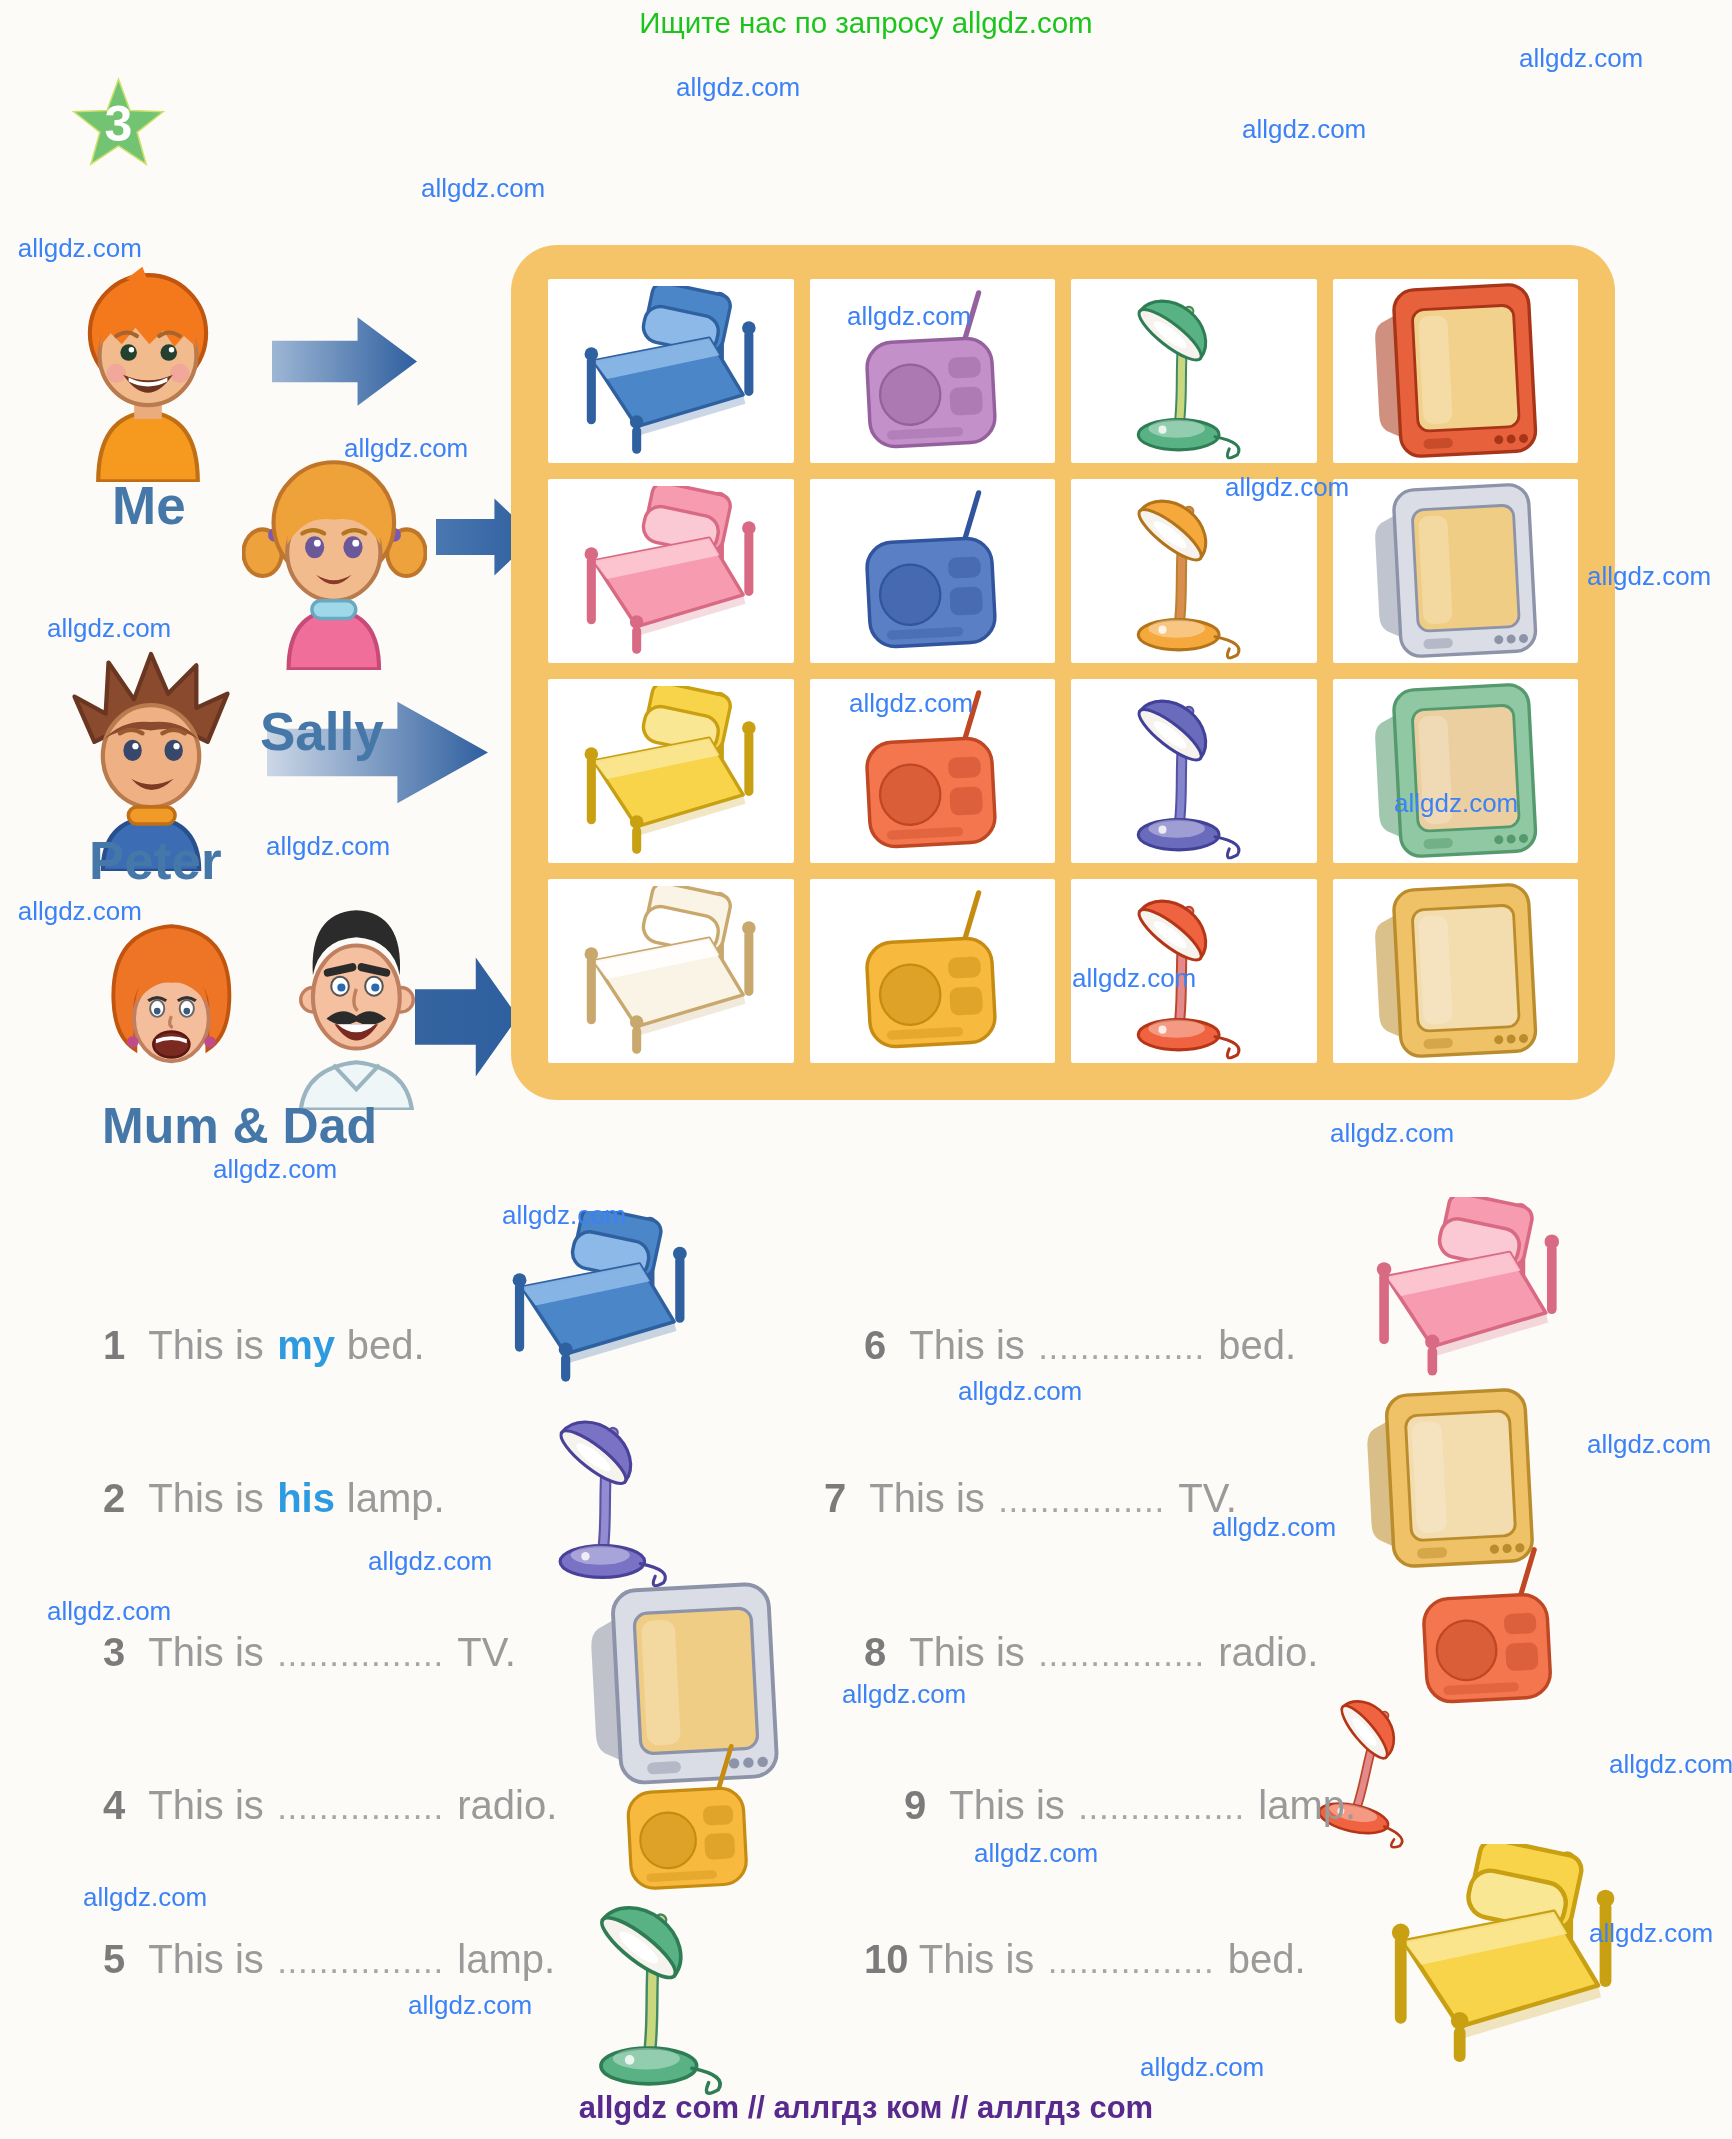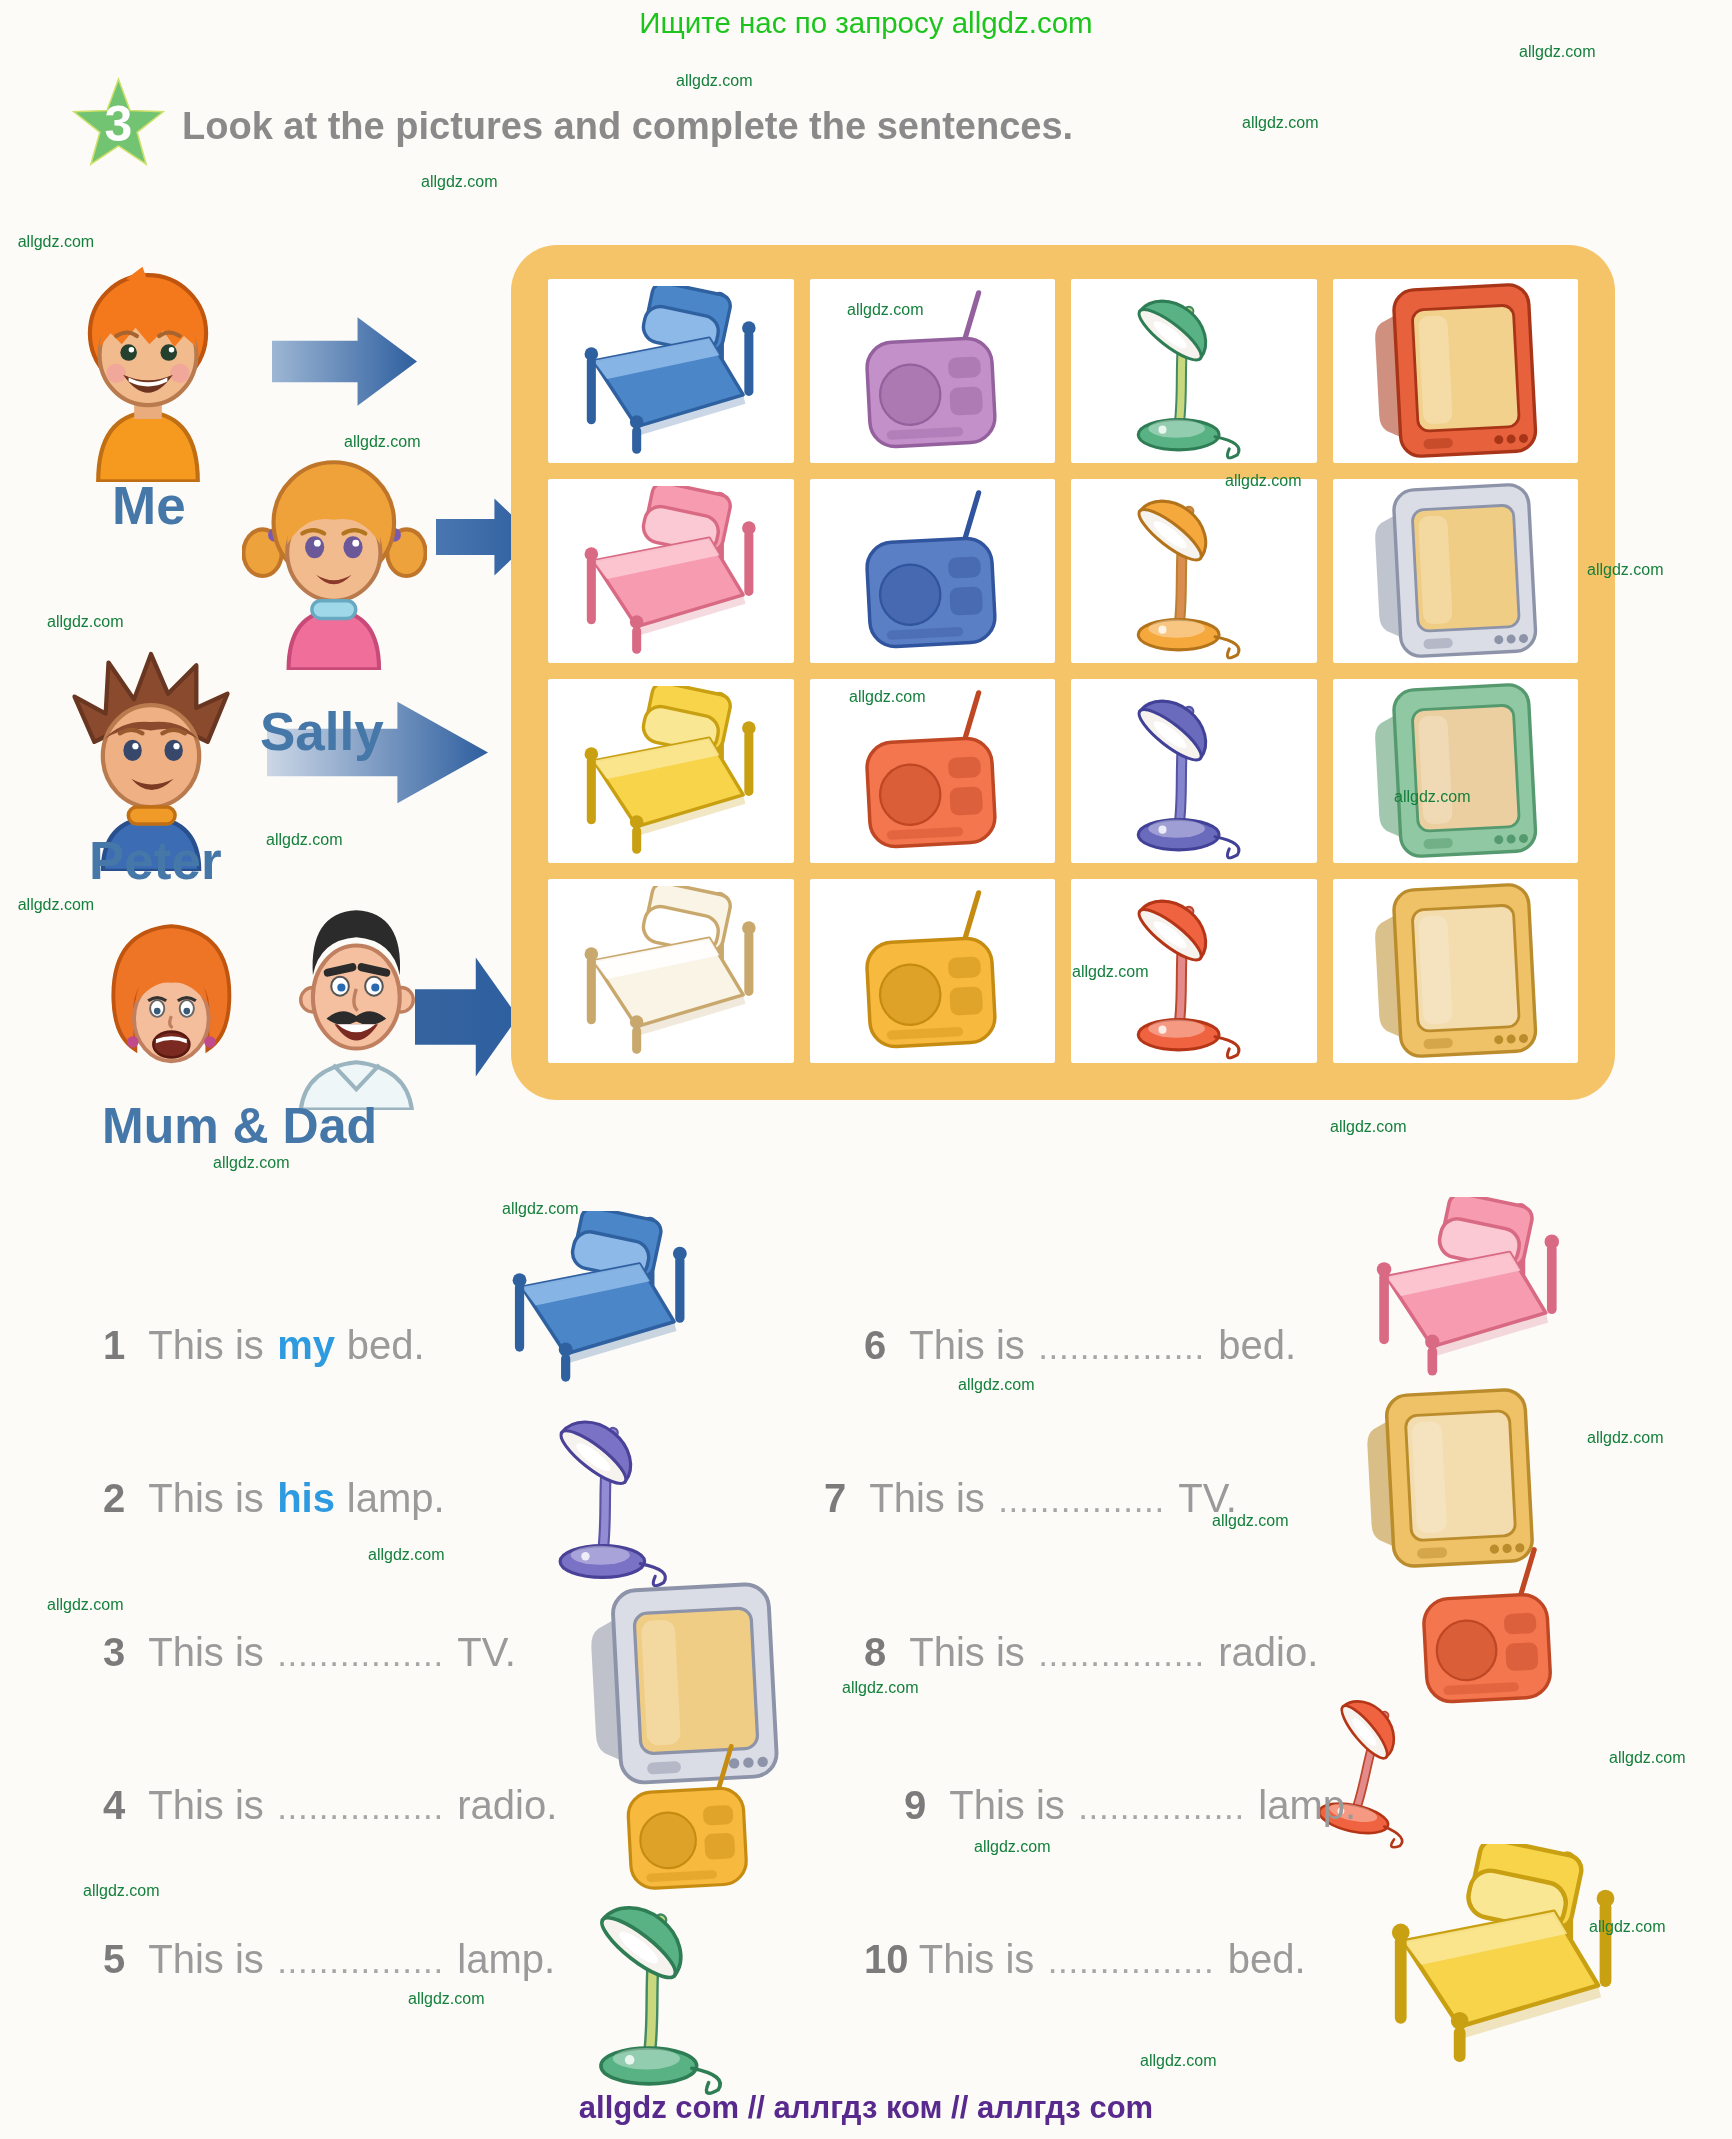--- a/index.html
+++ b/index.html
@@ -1,20 +1,20 @@
 <!DOCTYPE html>
 <html style="font-size:11.8px"><head>
 <meta charset="utf-8">
 <style>
   html,body{margin:0;padding:0;background:#e9e9e9;}
   #page{position:relative;width:1732px;height:2140px;background:#fcfbf7;overflow:hidden;
         font-family:"Liberation Sans",sans-serif;}
   .green-header{position:absolute;top:5.9px;left:0;width:100%;text-align:center;
         font-size:29.5px;color:#1ec41e;z-index:8;}
-  .wm{position:absolute;font-size:16px;color:#15803d;white-space:nowrap;z-index:60;}
+  .wm{position:absolute;font-size:26px;color:#3b82f6;white-space:nowrap;z-index:60;}
   .star-wrap{position:absolute;left:70px;top:76px;width:97px;height:99px;z-index:5;}
   .star-num{position:absolute;left:0;top:19px;width:100%;text-align:center;
         font-size:50px;font-weight:bold;color:#ffffff;}
   .title{position:absolute;left:182px;top:105px;margin:0;font-size:38px;font-weight:bold;
         color:#8a8a8a;letter-spacing:0px;z-index:5;white-space:nowrap;}
   .grid-frame{position:absolute;left:511px;top:245px;width:1104px;height:855px;
         background:#f6c468;border-radius:46px;z-index:4;}
   .grid-inner{position:absolute;left:37px;top:34px;right:37px;bottom:37px;
         display:grid;grid-template-columns:repeat(4,1fr);grid-template-rows:repeat(4,1fr);gap:16px;}
   .cell{background:#ffffff;border-radius:2.2px;display:flex;align-items:center;justify-content:center;}
@@ -39,21 +39,20 @@
 
   <div class="green-header">Ищите нас по запросу allgdz.com</div>
 
   <div class="star-wrap">
     <svg viewBox="0 0 124 126" width="97" height="99">
       <polygon points="62,4 76.7,43.8 119.1,45.5 85.8,71.7 97.3,112.5 62,89 26.7,112.5 38.2,71.7 4.9,45.5 47.3,43.8" fill="#72c472" stroke="#cfe06a" stroke-width="2"></polygon>
     </svg>
     <span class="star-num">3</span>
   </div>
 
-  <h1 class="title">Look at the pictures and complete the sentences.</h1>
 
   <div class="grid-frame">
     <div class="grid-inner" id="grid-inner">
         <div class="cell">
 <svg viewBox="0 0 160 150" height="170">
  <circle cx="123" cy="11" r="6" fill="#2f61a0"></circle>
             <rect x="119" y="13" width="8" height="55" rx="4" fill="#2f61a0"></rect>
  <circle cx="149" cy="37" r="6" fill="#2f61a0"></circle>
             <rect x="145" y="39" width="8" height="58" rx="4" fill="#2f61a0"></rect>
  <rect x="60" y="2" width="70" height="50" rx="10" fill="#4a86c8" stroke="#2f61a0" stroke-width="3" transform="rotate(12 95 27)"></rect>

